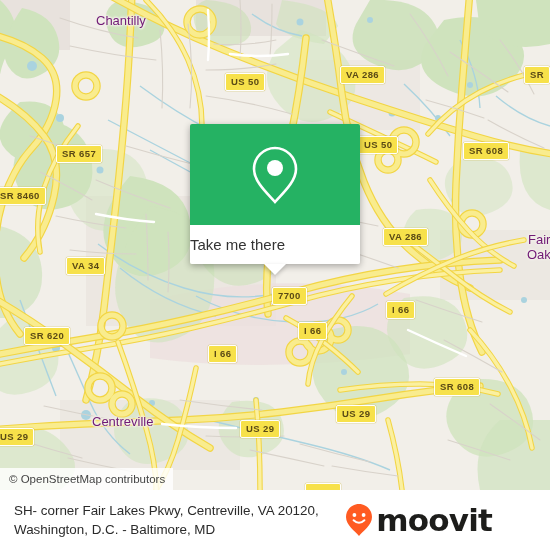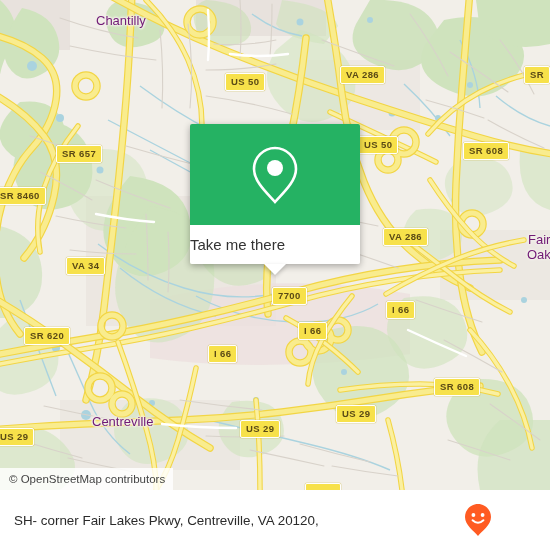--- a/index.html
+++ b/index.html
@@ -452,24 +452,26 @@
     </div>
 
     <div id="attribution">
       <span>© OpenStreetMap contributors</span>
     </div>
   </div>
 
   <div id="footer">
     <div id="footer-caption">
       <div>SH- corner Fair Lakes Pkwy, Centreville, VA 20120,</div>
+      <div>Washington, D.C. - Baltimore, MD</div>
     </div>
     <div id="brand">
       <svg width="28" height="34" viewBox="0 0 28 34">
         <path d="M14 1 C6.8 1 1 6.8 1 14 C1 22 10 28 14 33 C18 28 27 22 27 14 C27 6.8 21.2 1 14 1 Z" fill="#ff5b22"></path>
         <circle cx="9.4" cy="12" r="1.9" fill="#ffffff"></circle>
         <circle cx="18.6" cy="12" r="1.9" fill="#ffffff"></circle>
         <path d="M8.6 17.2 q5.4 5 10.8 0" fill="none" stroke="#ffffff" stroke-width="2" stroke-linecap="round"></path>
       </svg>
+      <span id="brand-wordmark">moovit</span>
     </div>
   </div>
 
 </div>
 
 </body></html>

